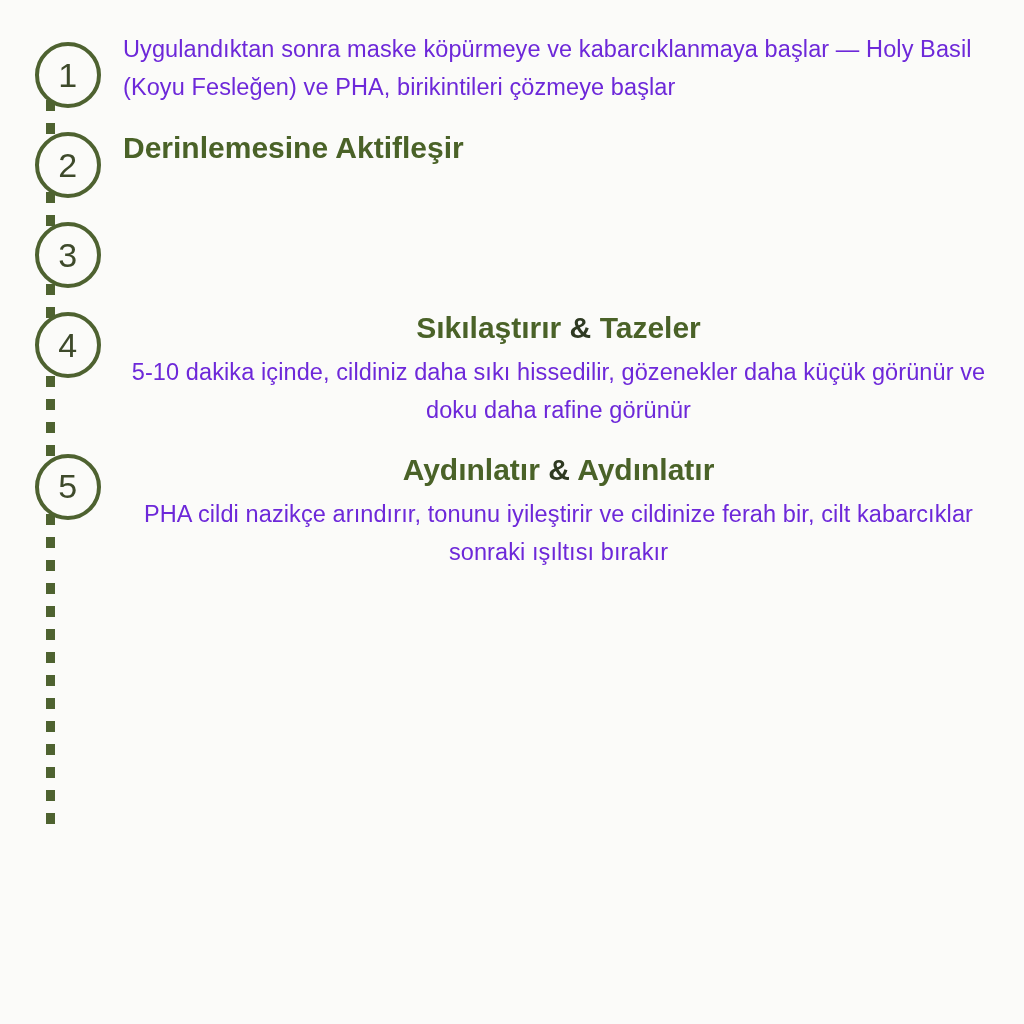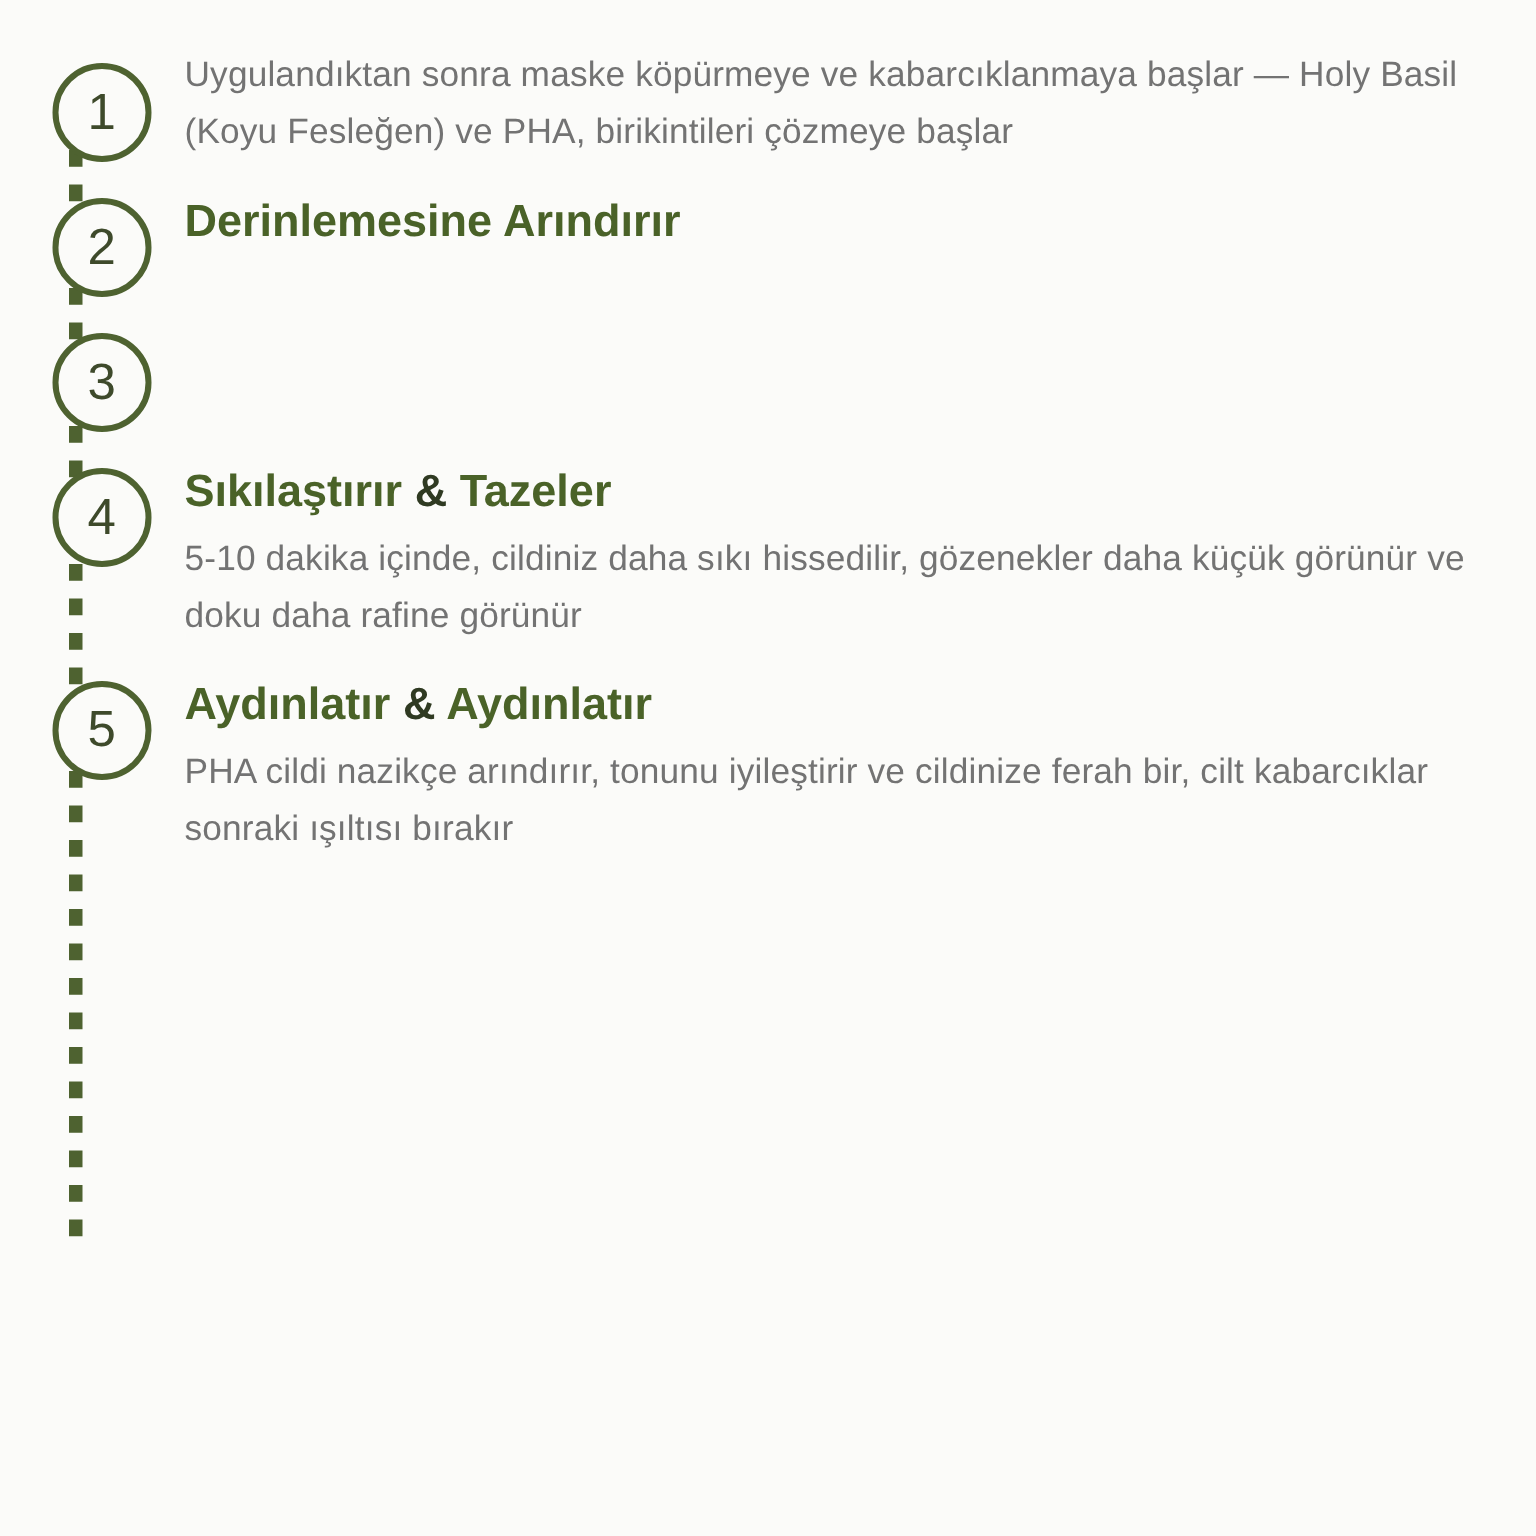--- a/index.html
+++ b/index.html
@@ -71,31 +71,31 @@
     margin: 6px 0 8px 0;
     line-height: 1.18;
   }
   .step-title .amp {
     color: #2f3a22;
     font-weight: bold;
   }
   .step-desc {
     font-size: 23.5px;
     line-height: 1.62;
-    color: #737373;
+    color: #6d28d9;
     margin: 0;
     letter-spacing: 0.1px;
   }
   
   .step-1 .marker { margin-top: 16px; }
   .step-2 .marker { margin-top: 12px; }
   .step-3 .marker { margin-top: 12px; }
   .step-4 .marker { margin-top: 12px; }
   .step-5 .marker { margin-top: 12px; }
-  .step-4 .body, .step-5 .body { padding-top: 4px; }
+  .step-4 .body, .step-5 .body { padding-top: 4px; text-align: center; }
 </style>
 </head>
 <body>
 
 <div class="page">
 
   <div class="timeline-line"></div>
 
   <div class="steps">
 
@@ -107,21 +107,21 @@
         <p class="step-desc">Uygulandıktan sonra maske köpürmeye ve kabarcıklanmaya başlar — Holy Basil (Koyu Fesleğen) ve PHA, birikintileri çözmeye başlar</p>
       </div>
     </div>
 
     <div class="step step-2">
       <div class="marker">
         <span>2</span>
       </div>
       <div class="body">
         <div class="step-title">
-          <span>Derinlemesine Arındırır</span>
+          <span>Derinlemesine Aktifleşir</span>
         </div>
       </div>
     </div>
 
     <div class="step step-3">
       <div class="marker">
         <span>3</span>
       </div>
     </div>
 

